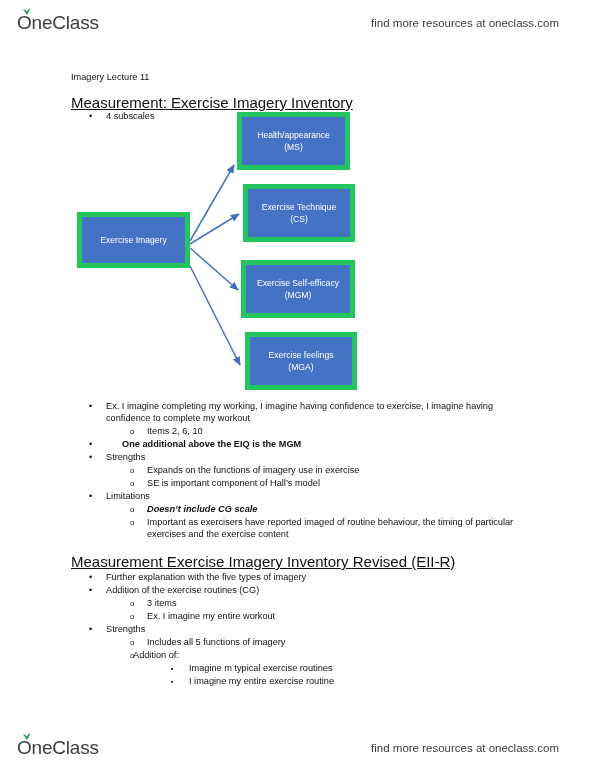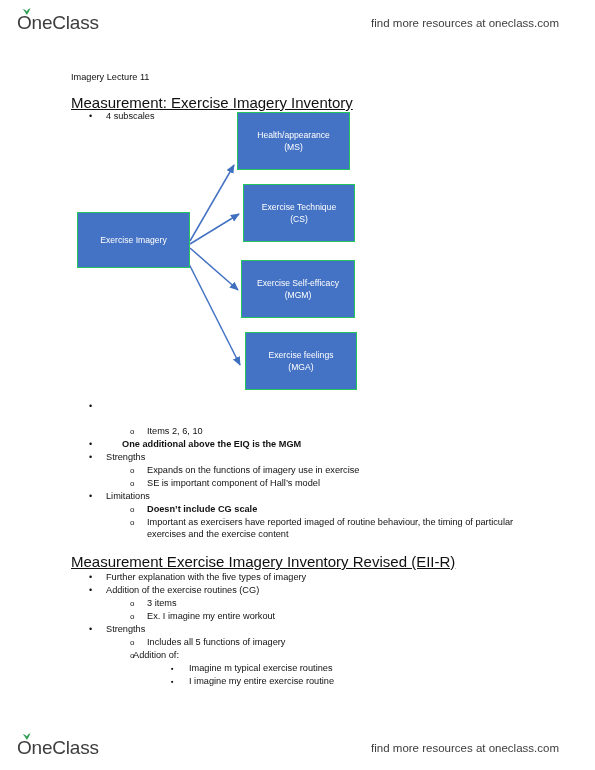--- a/index.html
+++ b/index.html
@@ -80,21 +80,21 @@
     color: #111;
     white-space: nowrap;
   }
   .line.wrapline { white-space: normal; }
 
   .heading {
     text-decoration: underline;
     font-size: 15px;
   }
 
-  .bold { font-weight: bold; }
+  .bold { font-weight: bold; font-style: italic; }
 
   
   .bullet-l1, .bullet-l2, .bullet-l3 {
     position: absolute;
     font-size: 9.2px;
     line-height: 12.4px;
     color: #111;
   }
   .bullet-l1::before { content: "\2022"; }
   .bullet-l2::before { content: "o"; font-size: 8px; }
@@ -105,21 +105,21 @@
     position: absolute;
     left: 0;
     top: 0;
     width: 595px;
     height: 680px;
     pointer-events: none;
   }
   .dbox {
     position: absolute;
     background: #4472C4;
-    border: 1px solid #22c55e;
+    border: 5px solid #22c55e;
     color: #ffffff;
     font-size: 8.6px;
     line-height: 12px;
     display: flex;
     flex-direction: column;
     align-items: center;
     justify-content: center;
     text-align: center;
     box-sizing: border-box;
     pointer-events: auto;
@@ -191,20 +191,21 @@
       <span>(CS)</span>
     </div>
 
     <div class="dbox" style="left:245px; top:287px; width:112px; height:58px;">
       <span>Exercise feelings</span>
       <span>(MGA)</span>
     </div>
   </div>
 
   <div class="bullet-l1" style="left:89px; top:355px;"></div>
+  <div class="line wrapline" style="left:106px; top:355px; width:420px;">Ex. I imagine completing my working, I imagine having confidence to exercise, I imagine having confidence to complete my workout</div>
 
   <div class="bullet-l2" style="left:130px; top:380px;"></div>
   <div class="line" style="left:147px; top:380px;">Items 2, 6, 10</div>
 
   <div class="bullet-l1" style="left:89px; top:393px;"></div>
   <div class="line" style="left:122px; top:393px;font-weight:bold;">One additional above the EIQ is the MGM</div>
 
   <div class="bullet-l1" style="left:89px; top:406px;"></div>
   <div class="line" style="left:106px; top:406px;">Strengths</div>
 

